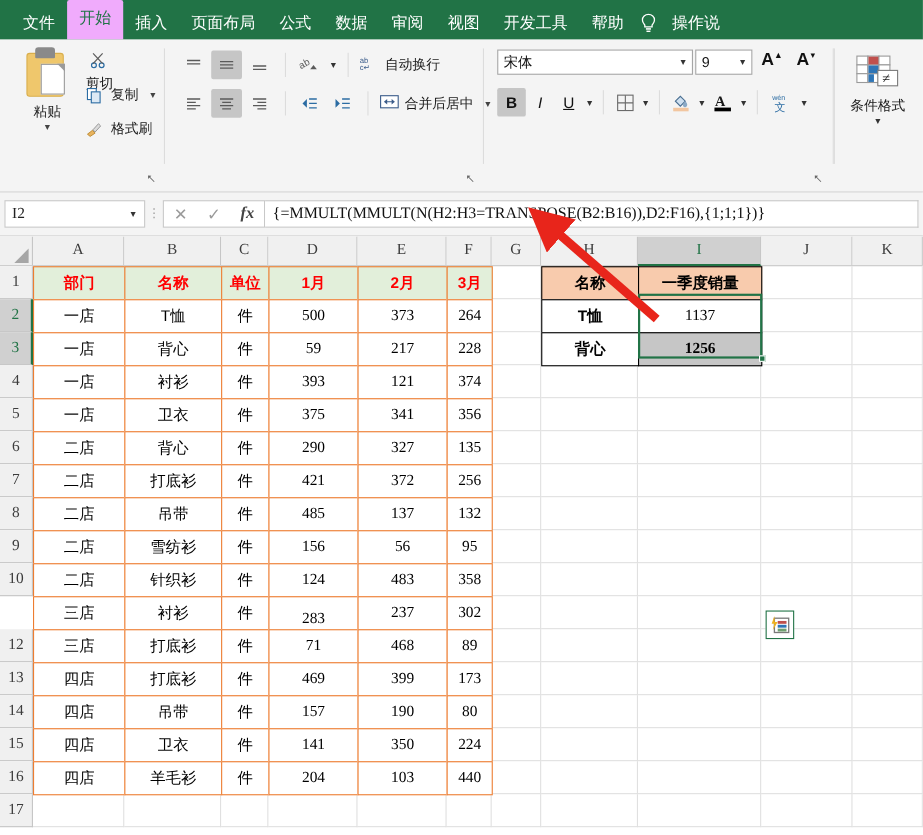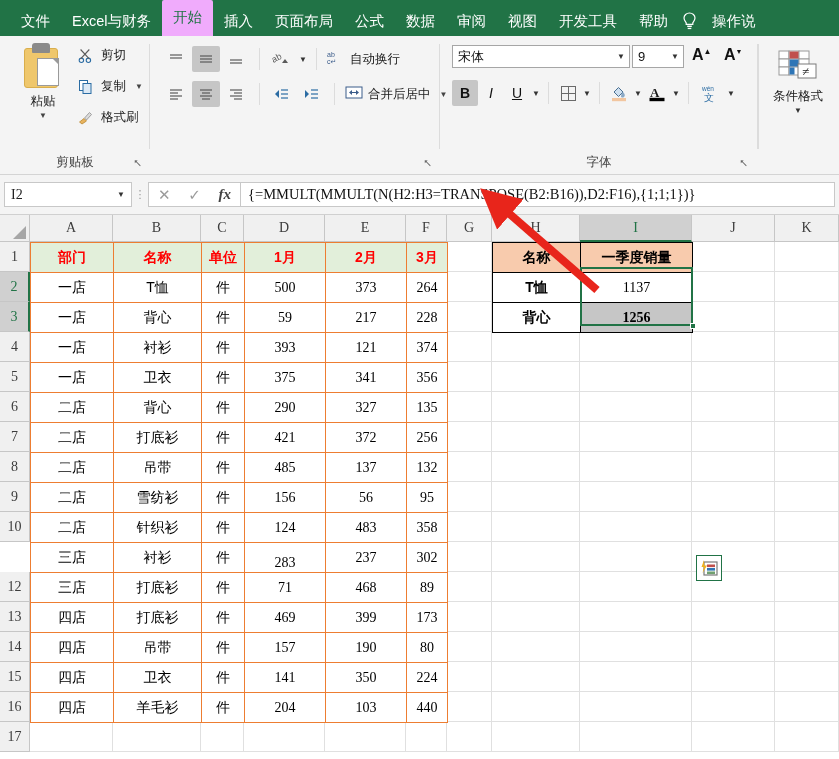--- a/index.html
+++ b/index.html
@@ -60,21 +60,21 @@
     background:#fff; border:1px solid #9a9a9a;
   }
   .clip-page:after{
     content:""; position:absolute; right:-1px; top:-1px;
     border-width:0 7px 7px 0; border-style:solid;
     border-color:transparent #9a9a9a transparent transparent;
   }
   .paste-lbl{ font-size:12.5px; color:#222; margin-top:1px; }
   .mini-caret{ font-size:8px; color:#444; line-height:8px; margin-top:2px;}
   .clip-item{ position:absolute; left:78px; font-size:12.5px; color:#1a1a1a; white-space:nowrap; display:flex; align-items:center; gap:5px;}
-  .ci1{ top:11px; } .ci2{ top:42px; } .ci3{ top:73px; }
+  .ci1{ top:11px;flex-direction:column; } .ci2{ top:42px; } .ci3{ top:73px; }
   .ci-ico{ width:18px; height:16px; position:relative; display:inline-block; }
   .ci-caret{ font-size:8px; color:#444; margin-left:4px; }
 
   
   .grp-align{ width:290px; }
   .al-row{ position:absolute; display:flex; align-items:center; }
   .al-r1{ left:12px; top:10px; }
   .al-r2{ left:12px; top:45px; }
   .al-btn{
     width:28px; height:26px; display:flex; align-items:center; justify-content:center;
@@ -193,21 +193,20 @@
 
   .arrow{ position:absolute; left:0; top:0; pointer-events:none; }
 </style>
 </head>
 <body>
 
 <div id="app">
 
   <div class="tabbar">
     <div class="tab">文件</div>
-    <div class="tab">Excel与财务</div>
     <div class="tab active">开始</div>
     <div class="tab">插入</div>
     <div class="tab">页面布局</div>
     <div class="tab">公式</div>
     <div class="tab">数据</div>
     <div class="tab">审阅</div>
     <div class="tab">视图</div>
     <div class="tab">开发工具</div>
     <div class="tab">帮助</div>
     <div class="bulb">
@@ -259,21 +258,20 @@
       <div class="clip-item ci3">
         <span class="ci-ico">
           <svg width="16" height="16" viewBox="0 0 16 16">
             <path d="M1.5 12 L6 8.5 L8.5 11 L4 14 Z" fill="#e8b35e" stroke="#b9872f" stroke-width=".8"></path>
             <path d="M6.5 8 L11.5 2.5 L13.5 4.5 L8.5 10 Z" fill="#dcdcdc" stroke="#8d8d8d" stroke-width=".8"></path>
           </svg>
         </span>
         <span>格式刷</span>
       </div>
 
-      <div class="grp-title">剪贴板</div>
       <div class="dlg-launch" style="right:6px;">⭦</div>
       <div class="grp-sep" style="right:0;"></div>
     </div>
 
     <div class="grp grp-align">
       <div class="al-row al-r1">
         <div class="al-btn">
           <svg width="16" height="14" viewBox="0 0 16 14">
               <g stroke="#5a5a5a" stroke-width="1.2">
           <line x1="2" y1="3" x2="14" y2="3"></line>
@@ -440,21 +438,20 @@
         <div class="f-div"></div>
         <div class="f-btn" style="width:30px;">
           <svg width="22" height="20" viewBox="0 0 22 20">
             <text x="3" y="8" font-size="6.5" fill="#2b6ca3" font-family="sans-serif">wén</text>
             <text x="5" y="18" font-size="10" fill="#2b6ca3" font-family="sans-serif">文</text>
           </svg>
         </div>
         <span class="f-caret">▼</span>
       </div>
 
-      <div class="grp-title">字体</div>
       <div class="dlg-launch" style="right:8px;">⭦</div>
       <div class="grp-sep" style="right:0;"></div>
     </div>
 
     <div class="grp grp-cf">
       <div class="cf-ico">
         <svg width="42" height="34" viewBox="0 0 42 34">
           <g stroke="#9a9a9a" stroke-width="1" fill="#ffffff">
             <rect x="1" y="1" width="10" height="8"></rect>
               <rect x="11" y="1" width="10" height="8"></rect>

